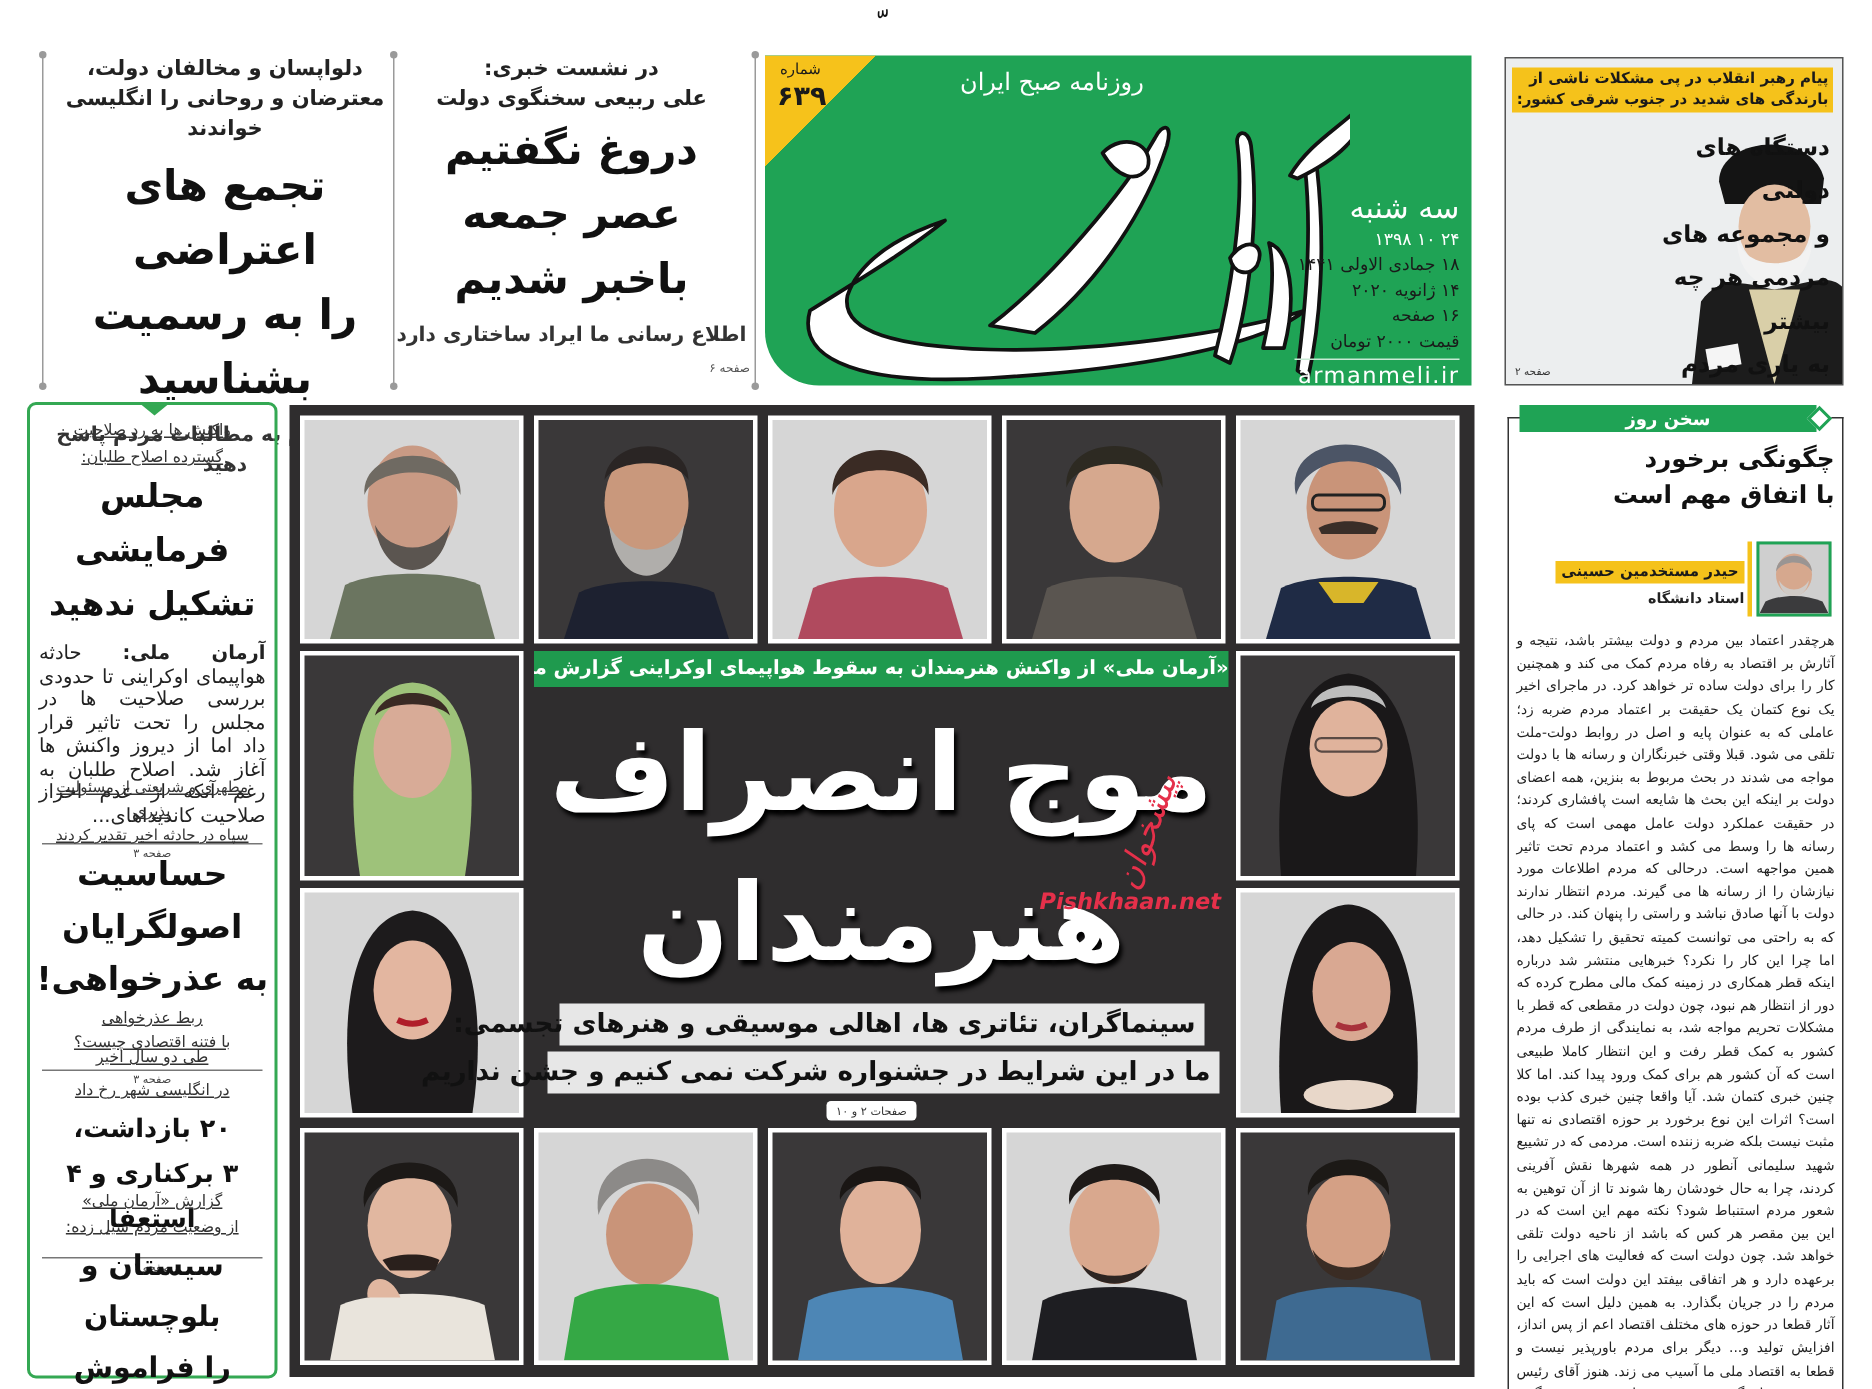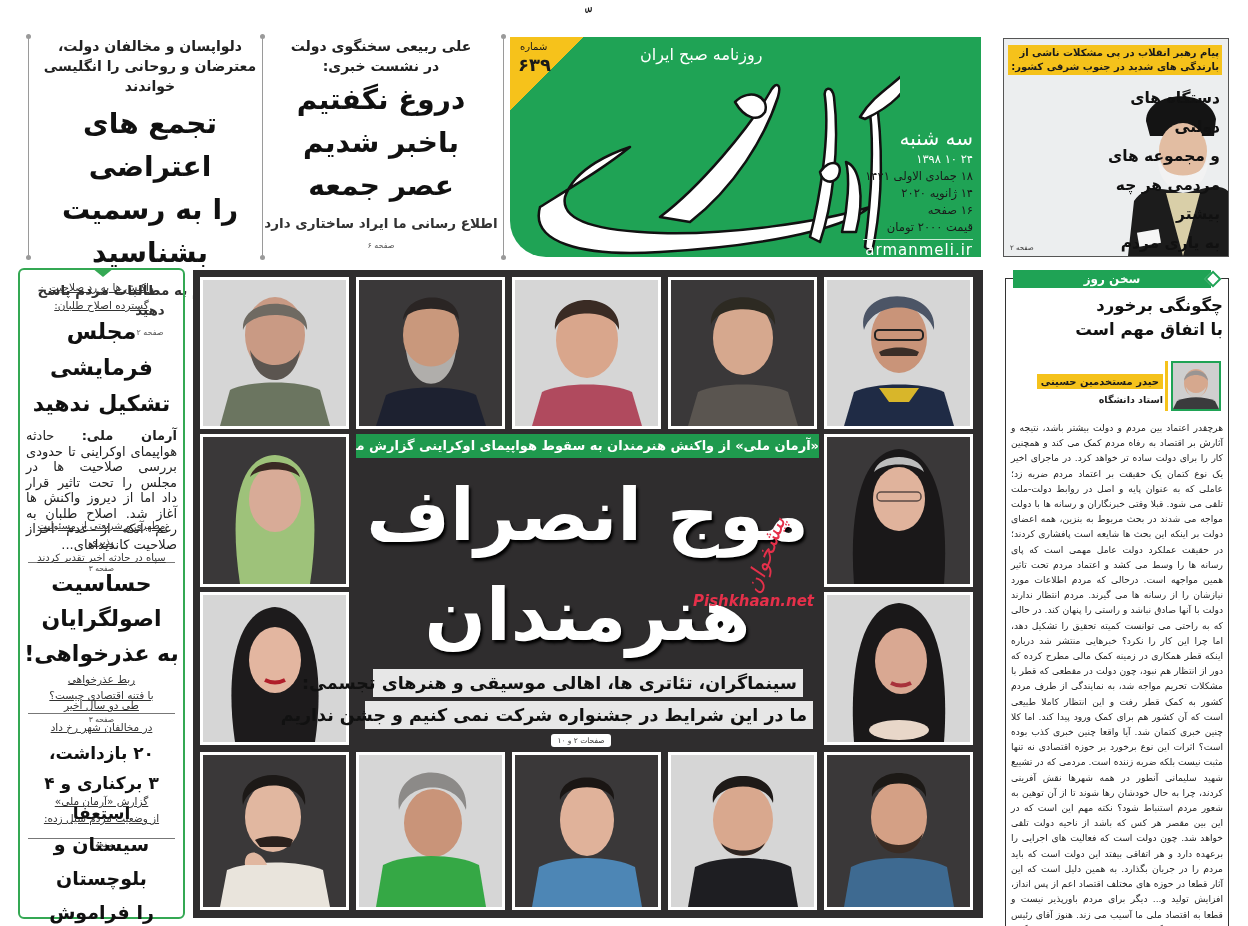--- a/index.html
+++ b/index.html
@@ -8,21 +8,21 @@
 
   
   .teaser { position: absolute; top: 36px; height: 222px; text-align: center; }
   .teaser .vline { position: absolute; top: 0; bottom: 0; width: 1px; background: #9a9a9a; }
   .teaser .vline::before, .teaser .vline::after { content: ""; position: absolute; left: -2px; width: 5px; height: 5px; border-radius: 50%; background: #9a9a9a; }
   .teaser .vline::before { top: -2px; }
   .teaser .vline::after { bottom: -2px; }
   .teaser .kicker { font-size: 14px; font-weight: bold; line-height: 20px; color: #222; }
   .teaser .headline { font-size: 28px; font-weight: bold; line-height: 43px; color: #111; margin-top: 6px; }
   .teaser .sub { font-size: 13.5px; font-weight: bold; line-height: 20px; margin-top: 6px; color: #333; }
-  .teaser .page { font-size: 8px; color: #555; margin-top: 8px; }
+  .teaser .page { font-size: 8px; color: #555; margin-top: 8px; text-align: right; }
 
   
   .masthead { position: absolute; left: 510px; top: 37px; width: 471px; height: 220px; background: #1fa355; border-bottom-left-radius: 36px; overflow: hidden; }
   .masthead .issue { position: absolute; left: 0; top: 0; width: 74px; height: 74px; background: linear-gradient(135deg, #f6c21b 0%, #f6c21b 50%, transparent 50%); }
   .masthead .issue-label { position: absolute; left: 10px; top: 4px; font-size: 10px; color: #1a1a1a; }
   .masthead .issue-num { position: absolute; left: 8px; top: 17px; font-size: 18px; font-weight: bold; color: #1a1a1a; }
   .masthead .tagline { position: absolute; left: 130px; top: 8px; font-size: 16px; color: #fff; }
   .masthead .logo { position: absolute; left: 10px; top: 20px; width: 380px; height: 200px; }
   .masthead .info { position: absolute; right: 8px; top: 88px; text-align: right; color: #fff; }
   .masthead .day { font-size: 20px; line-height: 26px; }
@@ -98,27 +98,27 @@
     <div>بشناسید</div>
   </div>
   <div class="sub">بجای اتهام به مطالبات مردم پاسخ دهید</div>
   <div class="page">صفحه ۲</div>
 </div>
 
 <div class="teaser" style="left:262px; width:238px;">
   <div class="vline" style="left:0;"></div>
   <div class="vline" style="right:-4px;"></div>
   <div class="kicker">
+    <div>در نشست خبری:</div>
     <div>علی ربیعی سخنگوی دولت</div>
-    <div>در نشست خبری:</div>
   </div>
   <div class="headline" style="margin-top:2px;">
     <div>دروغ نگفتیم</div>
+    <div>عصر جمعه</div>
     <div>باخبر شدیم</div>
-    <div>عصر جمعه</div>
   </div>
   <div class="sub">اطلاع رسانی ما ایراد ساختاری دارد</div>
   <div class="page">صفحه ۶</div>
 </div>
 
 <div class="hamza">ّ</div>
 <div class="masthead">
   <div class="issue"></div>
   <div class="issue-label">شماره</div>
   <div class="issue-num">۶۳۹</div>
@@ -197,21 +197,21 @@
     <div class="kicker" style="font-size:10.5px; line-height:16px;">
       <div>ربط عذرخواهی</div>
       <div>با فتنه اقتصادی چیست؟</div>
     </div>
     <div class="pageline"><span>صفحه ۳</span></div>
   </div>
 
   <div class="block" style="top:395px;">
     <div class="kicker" style="line-height:22px;margin-top:29px;">
       <div>طی دو سال اخیر</div>
-      <div>در مخالفان شهر رخ داد</div>
+      <div>در انگلیسی شهر رخ داد</div>
     </div>
     <div class="headline md" style="font-size:17px; line-height:30px;">
       <div>۲۰ بازداشت،</div>
       <div>۳ برکناری و ۴ استعفا</div>
     </div>
     <div class="pageline"><span>صفحه ۱</span></div>
   </div>
 
   <div class="block" style="top:523px;">
     <div class="kicker" style="line-height:17px;">

